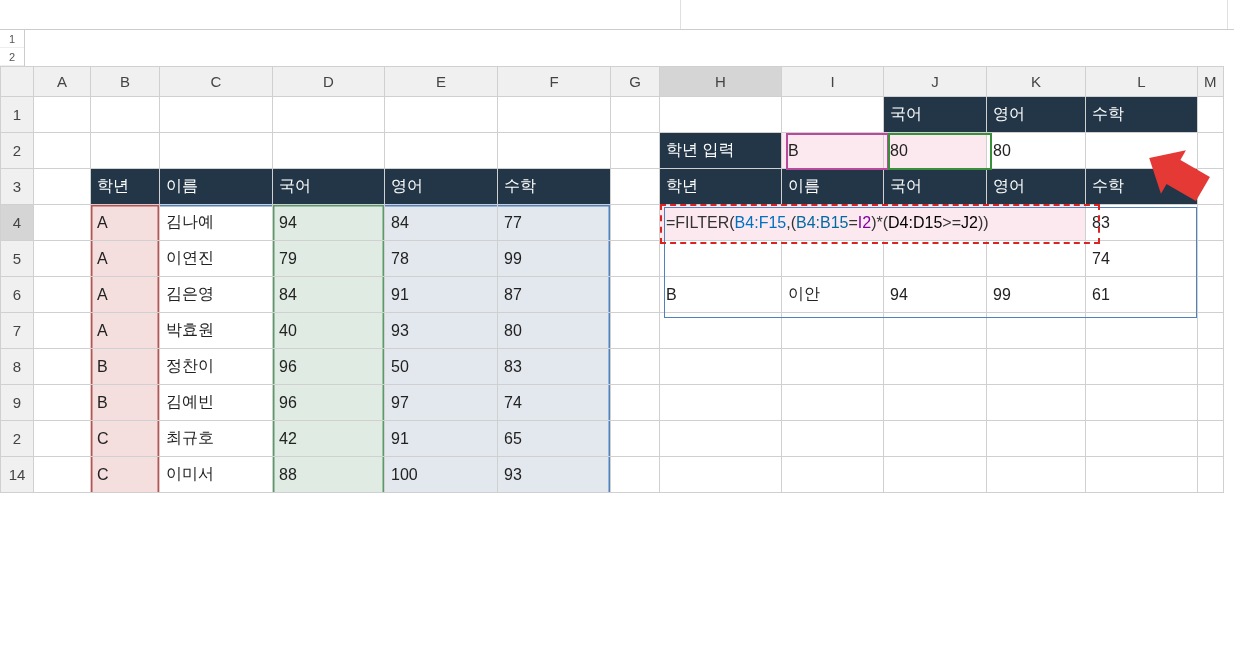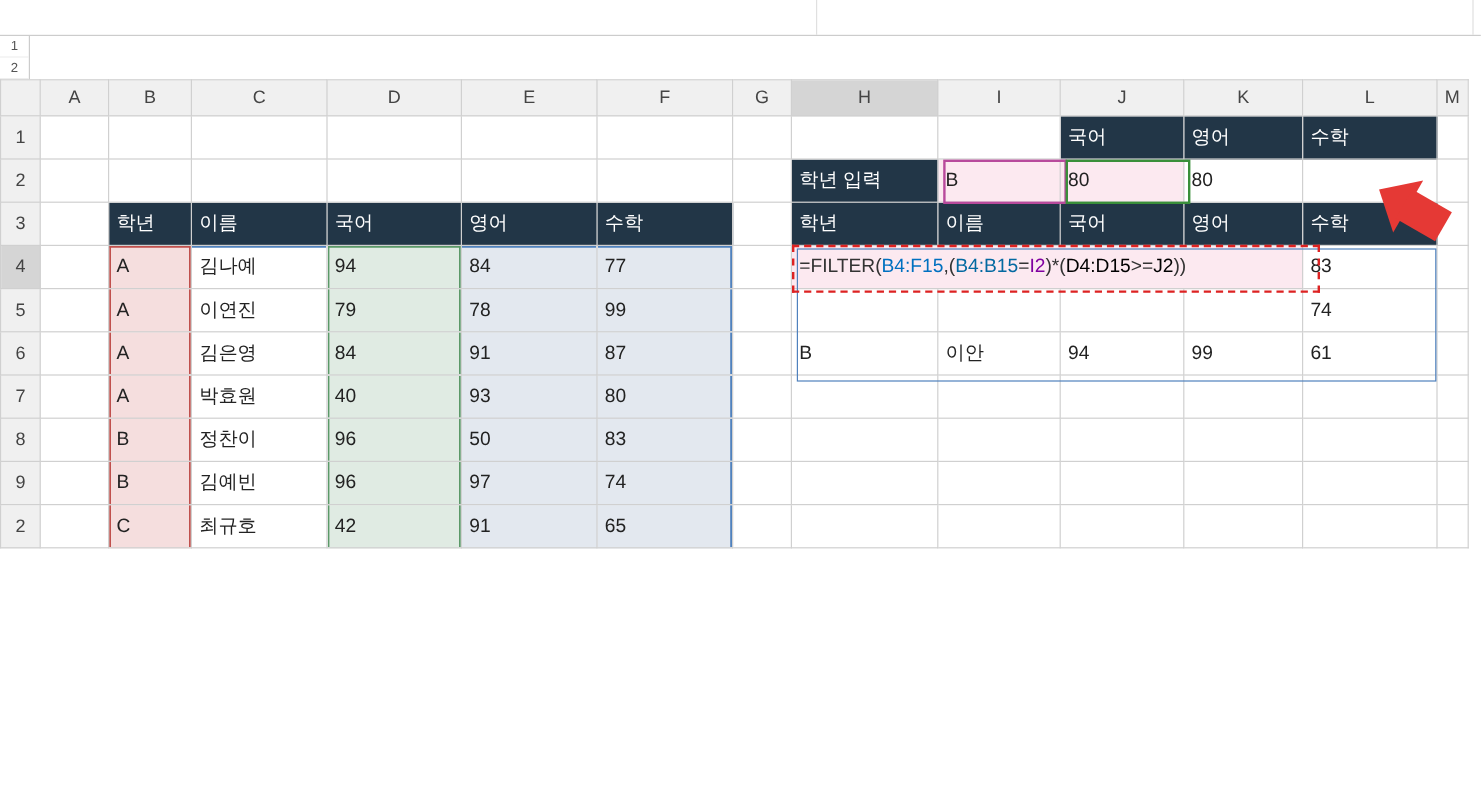--- a/index.html
+++ b/index.html
@@ -343,20 +343,36 @@
         <td class="num fill-blue">91</td>
         <td class="num fill-blue" style="box-shadow: inset -1.5px 0 0 #4f81bd">65</td>
         <td class=""></td>
         <td class=""></td>
         <td class=""></td>
         <td class=""></td>
         <td class=""></td>
         <td class=""></td>
         <td class=""></td>
       </tr>
+      <tr>
+        <td class="rowhead ">14</td>
+        <td class=""></td>
+        <td class="txt fill-red" style="box-shadow: inset 1.5px 0 0 #c0504d, inset -1.5px 0 0 #c0504d">C</td>
+        <td class="txt">이미서</td>
+        <td class="num fill-green" style="box-shadow: inset 1.5px 0 0 #5b9968, inset -1.5px 0 0 #5b9968">88</td>
+        <td class="num fill-blue">100</td>
+        <td class="num fill-blue" style="box-shadow: inset -1.5px 0 0 #4f81bd">93</td>
+        <td class=""></td>
+        <td class=""></td>
+        <td class=""></td>
+        <td class=""></td>
+        <td class=""></td>
+        <td class=""></td>
+        <td class=""></td>
+      </tr>
     </tbody>
 </table>
 
 <div class="sel-purple" style="left:786px; top:133px; width:103px; height:37px;"></div>
 <div class="sel-green2" style="left:888px; top:133px; width:104px; height:37px;"></div>
 <div class="sel-blue2" style="left:664px; top:207px; width:533px; height:111px;"></div>
 
 <div class="formula-box" style="left:660px; top:204px; width:440px; height:40px;"></div>
 
 <div class="arrow" style="left:1170px; top:170px; transform: rotate(30deg);">

